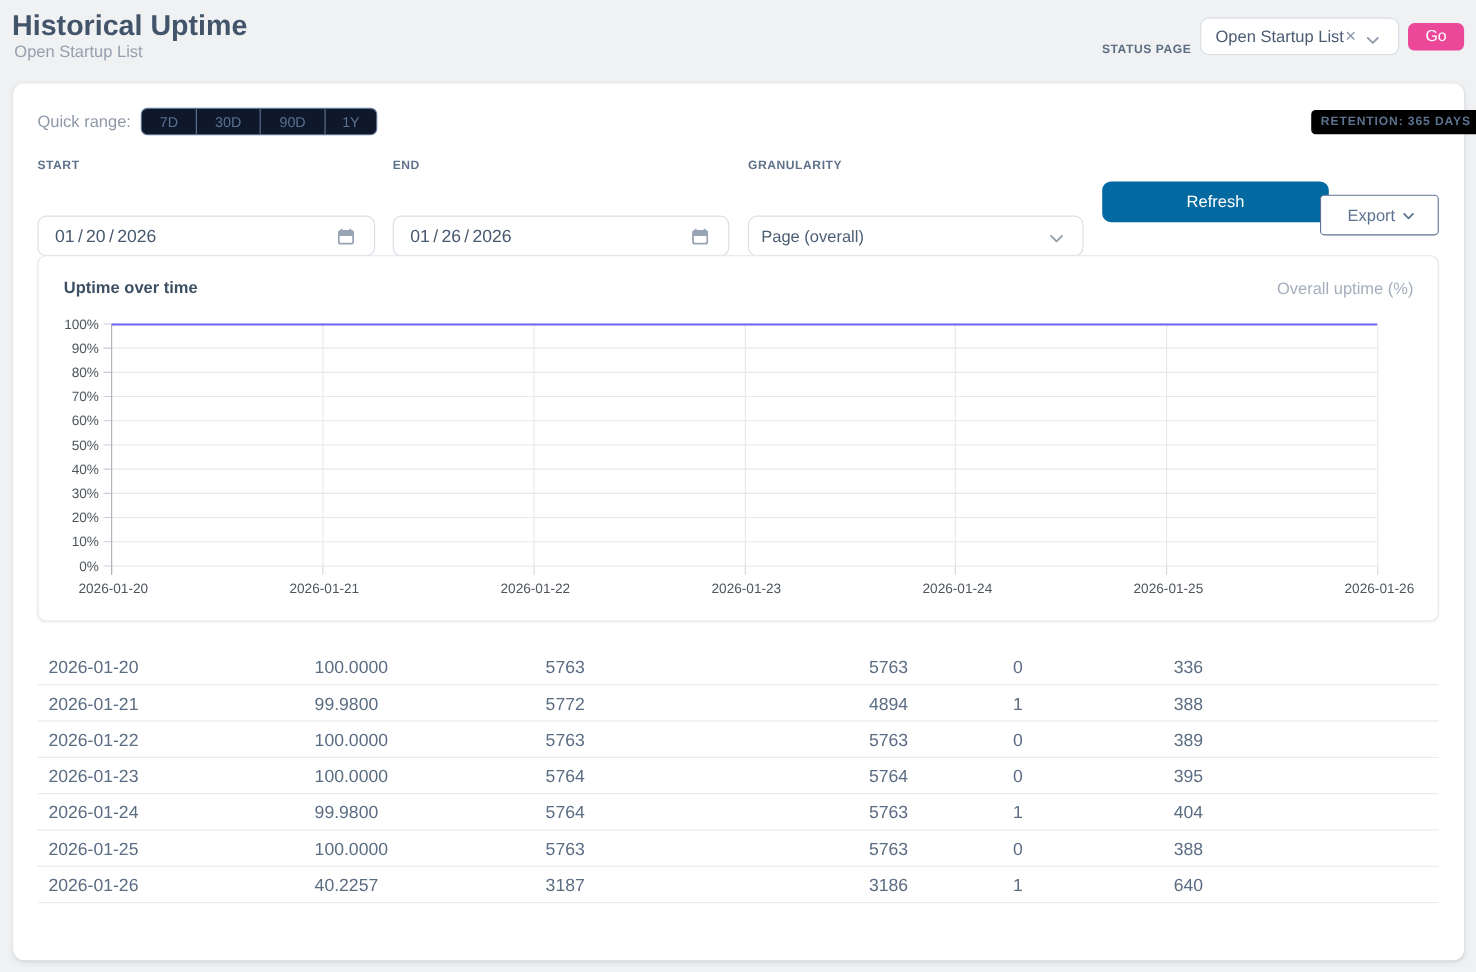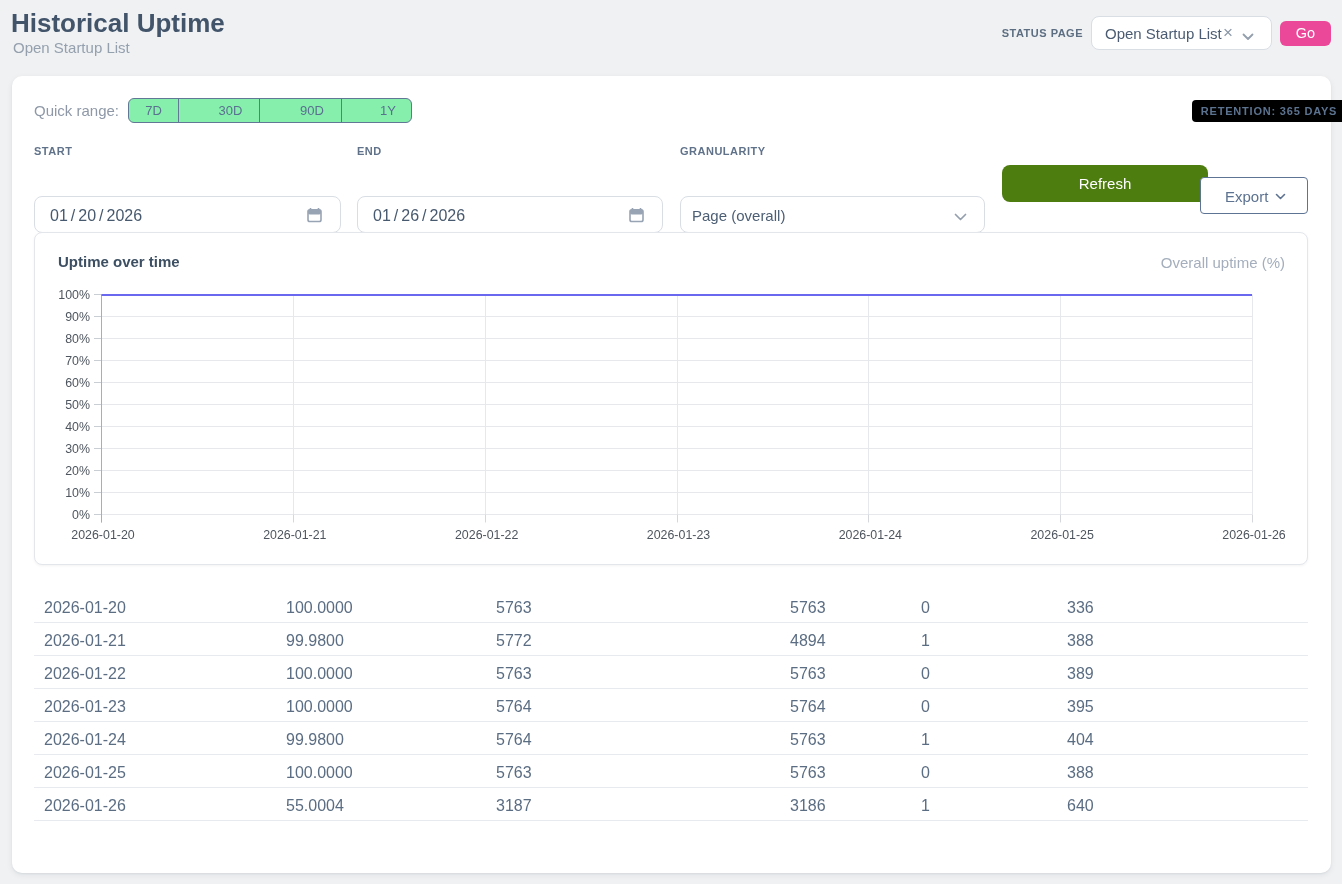--- a/index.html
+++ b/index.html
@@ -8,48 +8,48 @@
     background:#eff1f3;
     font-family:"Liberation Sans", sans-serif;
     position:relative;
     overflow:hidden;
   }
   .abs { position:absolute; }
 
   
   #h1 { left:11px; top:10px; font-size:26px; font-weight:700; color:#42546a; line-height:1; }
   #sub { left:13px; top:40px; font-size:15px; color:#95a0ae; line-height:1; }
-  #splabel { top:28px; right:259px; font-size:11px; font-weight:700; letter-spacing:.5px; color:#5d6e82; line-height:1; }
+  #splabel { top:40px; right:259px; font-size:11px; font-weight:700; letter-spacing:.5px; color:#5d6e82; line-height:1; }
   #spselect { left:1091px; top:16px; width:181px; height:34px; background:#fff; border:1px solid #d9dee5; border-radius:8px; }
   #spselect .txt { position:absolute; left:13px; top:9px; font-size:15px; color:#4b5c72; line-height:1.1; }
   #spselect .x { position:absolute; left:131px; top:7px; font-size:17px; color:#8b97a7; line-height:1.1; }
   #spselect svg { position:absolute; right:17px; top:16px; }
   #gobtn { left:1280px; top:21px; width:51px; height:25px; background:#ec4899; border-radius:6px; color:#fff; font-size:14.5px; text-align:center; line-height:25px; }
 
   
   #card { left:12px; top:76px; width:1319px; height:797px; background:#fff; border-radius:10px;
           box-shadow:0 1px 2px rgba(16,24,40,.05), 0 2px 6px rgba(16,24,40,.07); }
 
   
   #qr { left:34px; top:103px; font-size:15px; color:#8e98a7; line-height:1; }
-  #seg { left:128px; top:98px; height:25px; display:flex; border:1px solid #617795; border-radius:6px; overflow:hidden; background:#86efac;gap:23px; }
+  #seg { left:128px; top:98px; height:25px; display:flex; border:1px solid #617795; border-radius:6px; overflow:hidden; background:#0f172a; }
   #seg div { font-size:13px; color:#5a7190; text-align:center; line-height:23px; border-right:1px solid #617795; }
   #seg div:last-child { border-right:none; }
   #badge { left:1192px; top:100px; width:154px; height:22px; background:#000000; border-radius:4px;
            font-size:11px; font-weight:700; letter-spacing:.8px; color:#5c7390; text-align:center; line-height:22px; }
 
   
   .flabel { top:146px; font-size:11px; font-weight:700; letter-spacing:.5px; color:#60728a; line-height:1; }
   .field { top:165px; height:37px; background:#fff; border:1px solid #d9dee5; border-radius:8px;margin-top:31px; }
   .dtext { position:absolute; left:15px; top:9px; font-size:16px; color:#47596e; line-height:1.2; white-space:nowrap; }
   .dtext .s { margin:0 3px; }
   .calicon { position:absolute; right:18px; top:10px; }
   #gransel .txt { position:absolute; left:11px; top:10px; font-size:15px; color:#4c5e74; line-height:1.2; }
   #gransel svg { position:absolute; right:17px; top:16px; }
-  #refresh { left:1002px; top:165px; width:206px; height:37px; background:#4d7c0f; border-radius:8px;
+  #refresh { left:1002px; top:165px; width:206px; height:37px; background:#0369a1; border-radius:8px;
              color:#fff; font-size:15px; text-align:center; line-height:37px; }
   #export { left:1200px; top:165px; width:108px; height:37px; background:#fff; border:1px solid #5e7494; border-radius:4px;margin-top:12px; }
   #export .txt { position:absolute; left:24px; top:10px; font-size:15px; color:#5c7290; line-height:1.2; }
   #export svg { position:absolute; right:21px; top:15px; }
 
   
   #chart { left:34px; top:232px; width:1274px; height:333px; background:#fff; border:1px solid #e3e6eb; border-radius:8px; box-shadow:0 1px 3px rgba(16,24,40,.05); }
   #ctitle { left:58px; top:254px; font-size:15px; font-weight:700; color:#3d4f63; line-height:1; }
   #clegend { top:255px; right:57px; font-size:15px; color:#a4aebc; line-height:1; }
 
@@ -232,19 +232,19 @@
     <div class="trow tr">
       <span class="c1">2026-01-25</span>
       <span class="c2">100.0000</span>
       <span class="c3">5763</span>
       <span class="c4">5763</span>
       <span class="c5">0</span>
       <span class="c6">388</span>
     </div>
     <div class="trow tr">
       <span class="c1">2026-01-26</span>
-      <span class="c2">55.0004</span>
+      <span class="c2">40.2257</span>
       <span class="c3">3187</span>
       <span class="c4">3186</span>
       <span class="c5">1</span>
       <span class="c6">640</span>
     </div>
   </div>
 
 </body></html>

